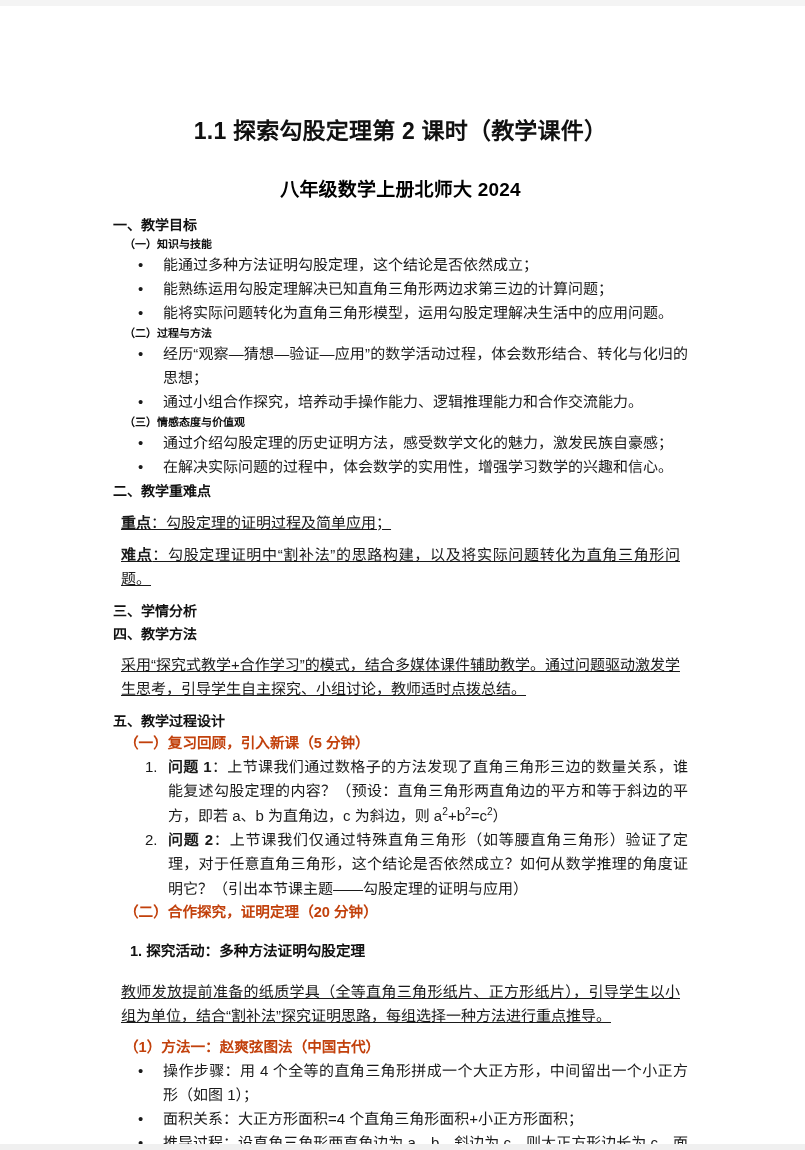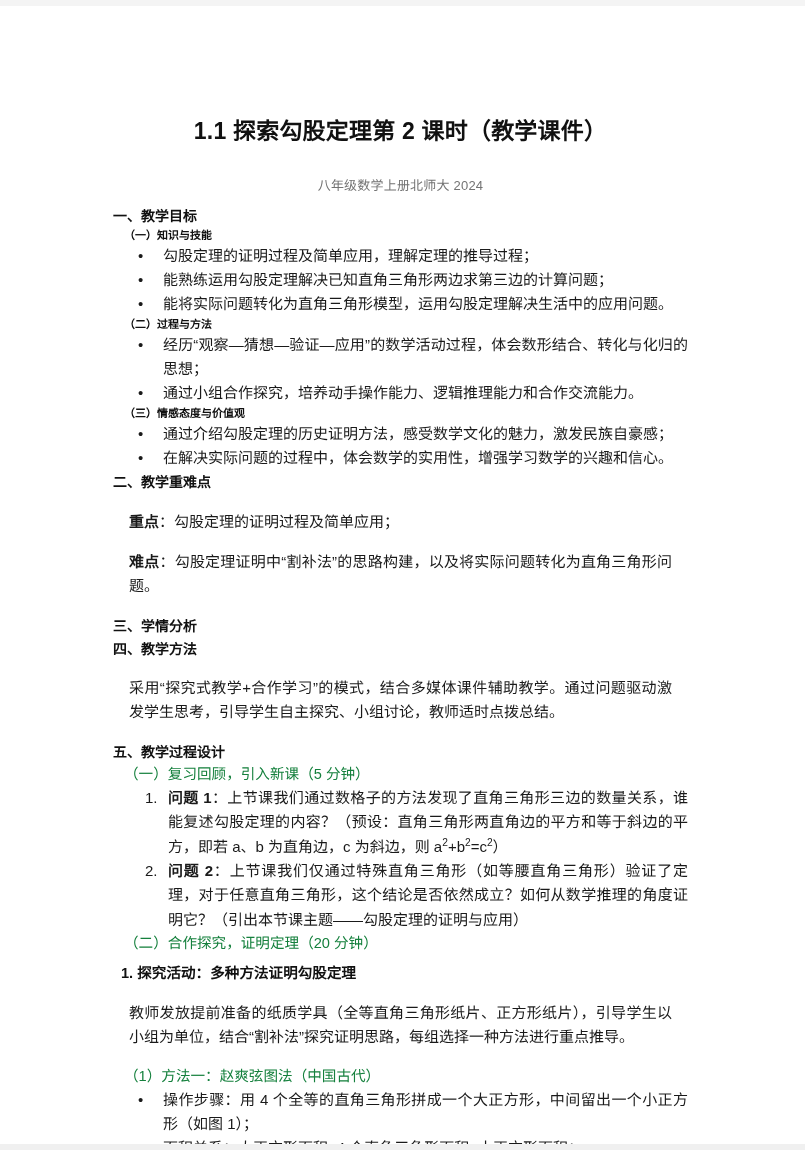--- a/index.html
+++ b/index.html
@@ -36,28 +36,28 @@
     font-size: 23px;
     font-weight: bold;
     text-align: center;
     letter-spacing: 0.2px;
     margin: 0;
     padding-top: 108px;
     line-height: 1.5;
     color: #111;
   }
   .doc-subtitle {
-    font-size: 13px;
-    font-weight: normal;
+    font-size: 19px;
+    font-weight: bold;
     text-align: center;
     letter-spacing: 0.2px;
     margin: 0;
     padding-top: 27px;
     line-height: 1.5;
-    color: #737373;
+    color: #000000;
   }
 
   
   .h1 {
     font-size: 14px;
     font-weight: bold;
     line-height: 1.52;
     margin: 0;
     padding-top: 11px;
     color: #111;
@@ -70,40 +70,41 @@
     line-height: 1.55;
     margin: 0;
     padding-left: 11px;
     color: #111;
   }
 
   .h3 {
     font-size: 14.6px;
     font-weight: bold;
     line-height: 1.55;
-    margin: 8px;
+    margin: 17px;
     color: #111;
   }
 
   .h4 {
     font-size: 14.6px;
-    font-weight: normal;
+    font-weight: bold;
     line-height: 1.55;
     margin: 0;
     padding-left: 11px;
-    color: #15803d;
+    color: #c2410c;
   }
 
   .para {
     font-size: 15px;
     line-height: 1.60;
-    margin: 16px;
+    margin: 8px;
     text-align: justify;
     text-justify: inter-ideograph;
     color: #1a1a1a;
+    text-decoration: underline;
   }
 
   .para .lead {
     font-weight: bold;
   }
 
   
   ul.bullets {
     list-style: none;
     margin: 0;
@@ -161,21 +162,21 @@
 <div class="page">
   <div class="page-inner">
 
     <h1 class="doc-title">1.1 探索勾股定理第 2 课时（教学课件）</h1>
     <h2 class="doc-subtitle">八年级数学上册北师大 2024</h2>
 
     <div class="h1">一、教学目标</div>
 
     <div class="h2">（一）知识与技能</div>
     <ul class="bullets">
-      <li><span class="bullet-dot">•</span><span>勾股定理的证明过程及简单应用，理解定理的推导过程；</span></li>
+      <li><span class="bullet-dot">•</span><span>能通过多种方法证明勾股定理，这个结论是否依然成立；</span></li>
       <li><span class="bullet-dot">•</span><span>能熟练运用勾股定理解决已知直角三角形两边求第三边的计算问题；</span></li>
       <li><span class="bullet-dot">•</span><span>能将实际问题转化为直角三角形模型，运用勾股定理解决生活中的应用问题。</span></li>
     </ul>
 
     <div class="h2">（二）过程与方法</div>
     <ul class="bullets">
       <li><span class="bullet-dot">•</span><span>经历“观察—猜想—验证—应用”的数学活动过程，体会数形结合、转化与化归的思想；</span></li>
       <li><span class="bullet-dot">•</span><span>通过小组合作探究，培养动手操作能力、逻辑推理能力和合作交流能力。</span></li>
     </ul>
 

